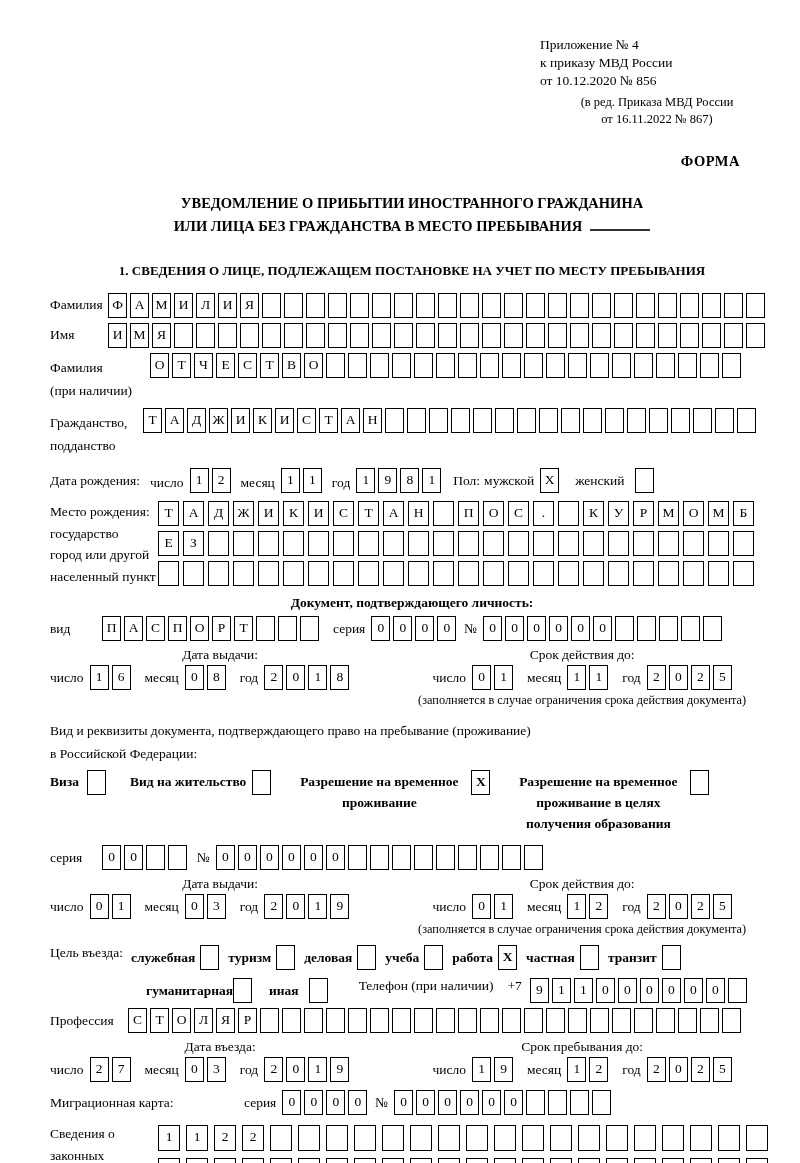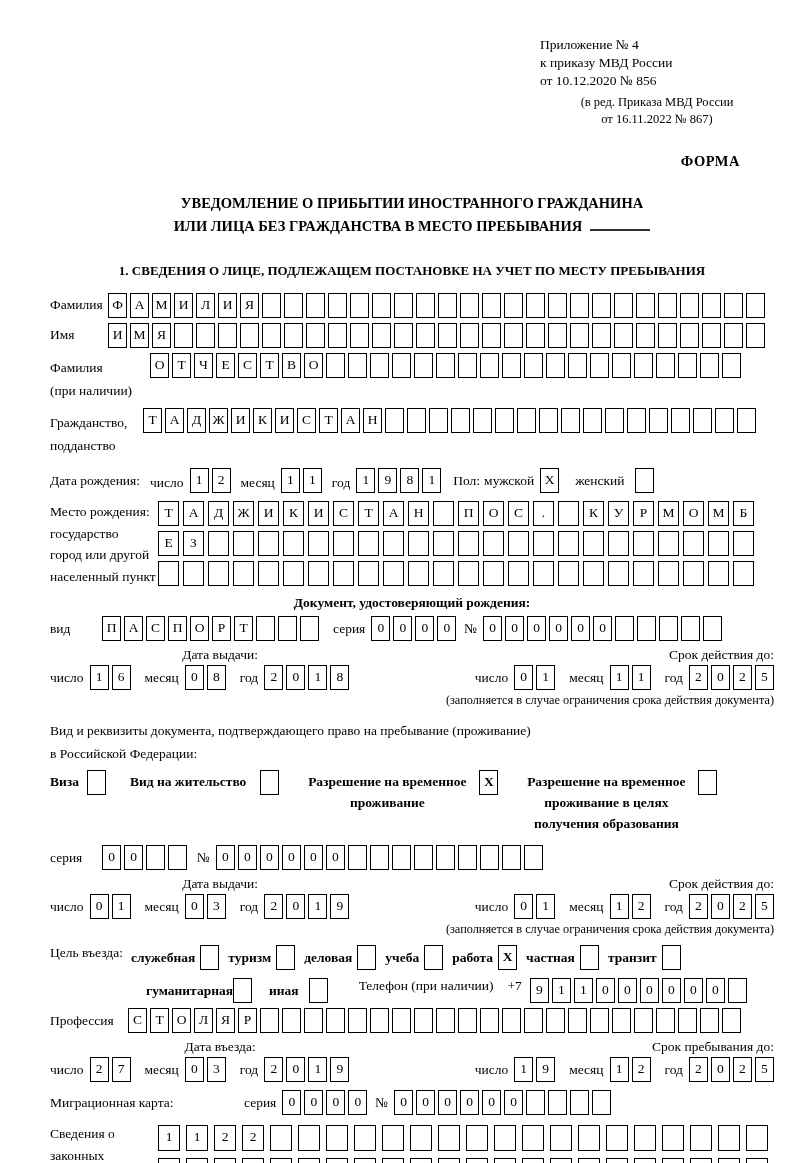--- a/index.html
+++ b/index.html
@@ -34,21 +34,21 @@
   .slbl{margin:0 6px 0 10px;padding-top:4px;}
   .slbl.first{margin-left:2px;}
 
   
   .doc-heading{font-weight:bold;font-size:13.5px;text-align:center;margin:8px 0 4px 0;}
 
   
   .dates-pair{display:flex;margin:6px 0 2px 0;font-size:13.5px;}
   .dcol{display:flex;flex-direction:column;}
   .dleft{width:47%;}
-  .dright{width:53%;align-items:flex-end;}
+  .dright{width:53%;}
   .dtitle{text-align:center;margin-bottom:2px;}
   .dline{display:flex;align-items:center;}
   .dline .slbl{padding-top:0;margin:0 6px 0 0;}
   .dline .gap{margin-left:14px;}
   .dnote{font-size:12.3px;text-align:center;margin-top:3px;}
 
   
   .intro{font-size:13.5px;margin:12px 0 2px 0;line-height:1.7;}
   .optrow{display:flex;align-items:flex-start;margin:4px 0 6px 0;font-size:13.5px;}
   .opt{display:flex;align-items:flex-start;margin-right:14px;font-weight:bold;}
@@ -345,21 +345,21 @@
           <span class="cell"></span>
           <span class="cell"></span>
           <span class="cell"></span>
           <span class="cell"></span>
           <span class="cell"></span>
           <span class="cell"></span>
         </span>
     </div>
   </div>
 
-  <div class="doc-heading">Документ, удостоверяющий рождения:</div>
+  <div class="doc-heading">Документ, подтверждающего личность:</div>
 
   <div class="frow center">
     <span style="width:52px;">вид</span>
     <span class="cells">
         <span class="cell">П</span>
         <span class="cell">А</span>
         <span class="cell">С</span>
         <span class="cell">П</span>
         <span class="cell">О</span>
         <span class="cell">Р</span>
@@ -445,21 +445,21 @@
   </div>
 
   <div class="optrow">
     <span class="opt">
       <span class="opt-lbl">Виза</span>
       <span class="cells">
           <span class="cell"></span>
         </span>
     </span>
     <span class="opt" style="margin-left:10px;">
-      <span class="opt-lbl" style="margin-right:14px;">Вид на жительство</span>
+      <span class="opt-lbl" style="margin-right:6px;">Вид на жительство</span>
       <span class="cells">
           <span class="cell"></span>
         </span>
     </span>
     <span class="opt" style="margin-left:10px;">
       <span class="opt-lbl wide">Разрешение на временное проживание</span>
       <span class="cells">
           <span class="cell">X</span>
         </span>
     </span>

